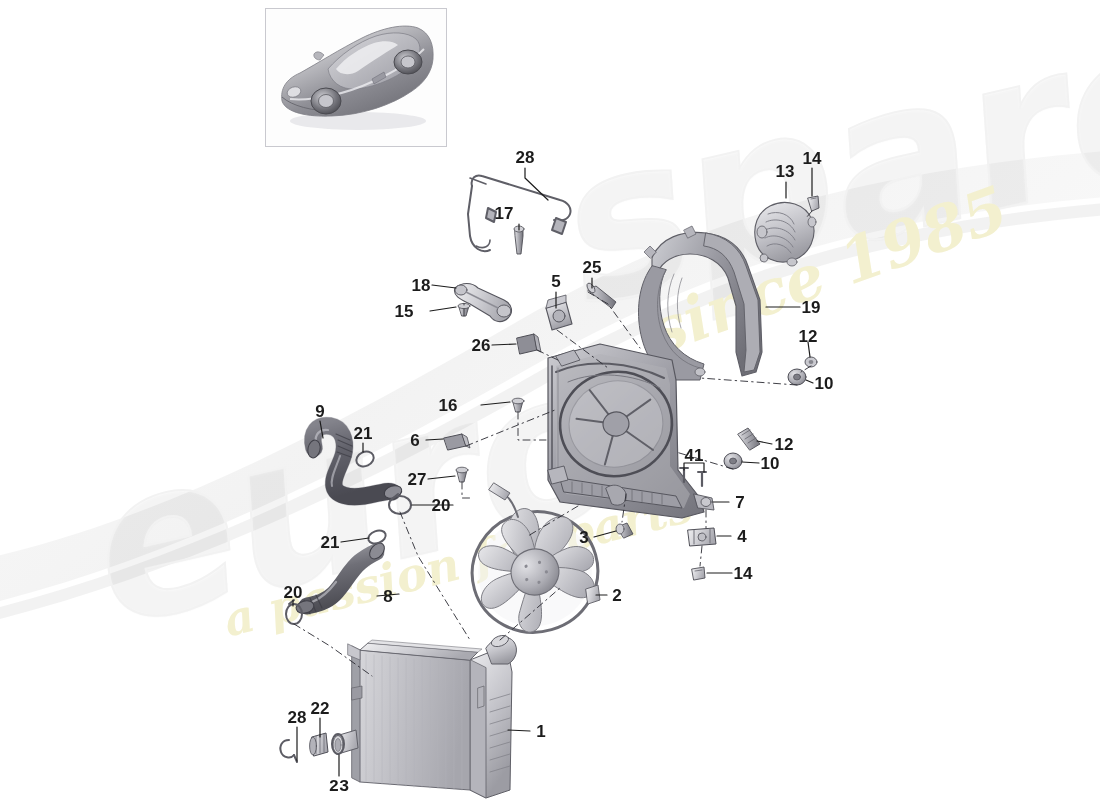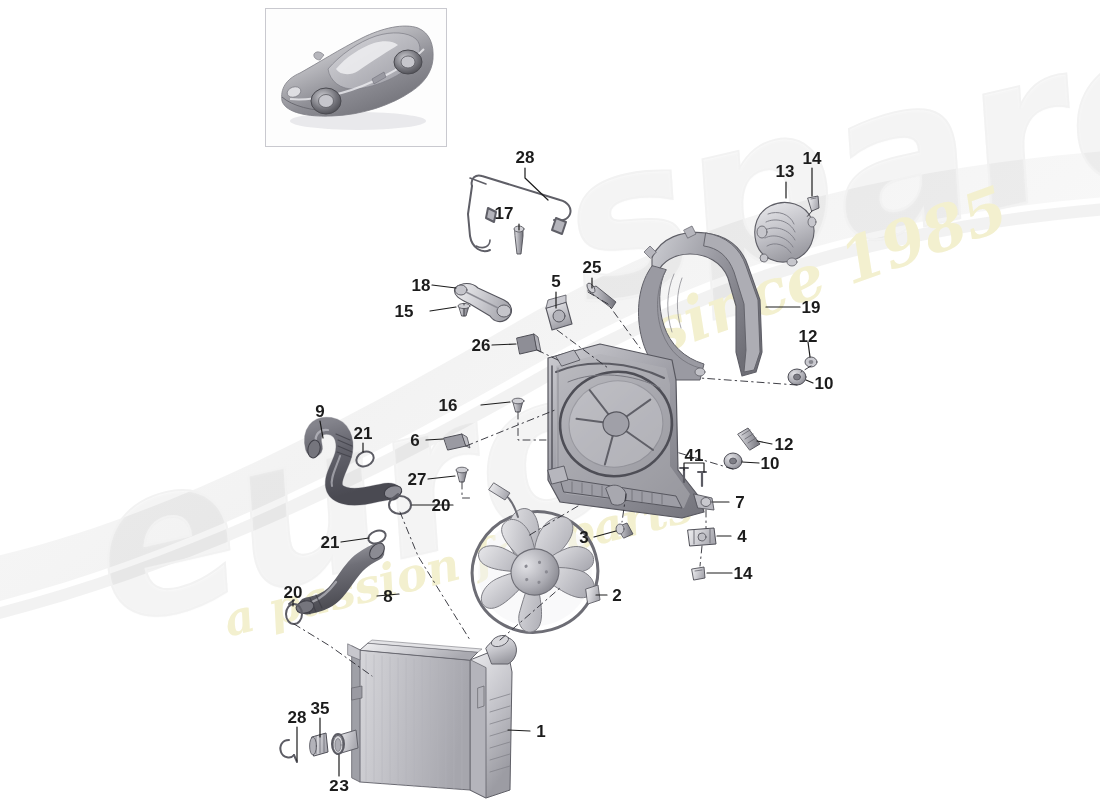--- a/index.html
+++ b/index.html
@@ -622,21 +622,21 @@
       <div class="lbl" style="left: 743px; top: 573px;">14</div>
       <div class="lbl" style="left: 404px; top: 311px;">15</div>
       <div class="lbl" style="left: 448px; top: 405px;">16</div>
       <div class="lbl" style="left: 504px; top: 213px;">17</div>
       <div class="lbl" style="left: 421px; top: 285px;">18</div>
       <div class="lbl" style="left: 811px; top: 307px;">19</div>
       <div class="lbl" style="left: 441px; top: 505px;">20</div>
       <div class="lbl" style="left: 293px; top: 592px;">20</div>
       <div class="lbl" style="left: 363px; top: 433px;">21</div>
       <div class="lbl" style="left: 330px; top: 542px;">21</div>
-      <div class="lbl" style="left: 320px; top: 708px;">35</div>
+      <div class="lbl" style="left: 320px; top: 708px;">22</div>
       <div class="lbl" style="left: 339px; top: 786px; font-family: Liberation Mono, monospace;">23</div>
       <div class="lbl" style="left: 297px; top: 717px;">28</div>
       <div class="lbl" style="left: 592px; top: 267px;">25</div>
       <div class="lbl" style="left: 481px; top: 345px;">26</div>
       <div class="lbl" style="left: 417px; top: 479px;">27</div>
       <div class="lbl" style="left: 525px; top: 157px;">28</div>
       <div class="lbl" style="left: 694px; top: 455px;">41</div>
     </div>
 
 </div>

